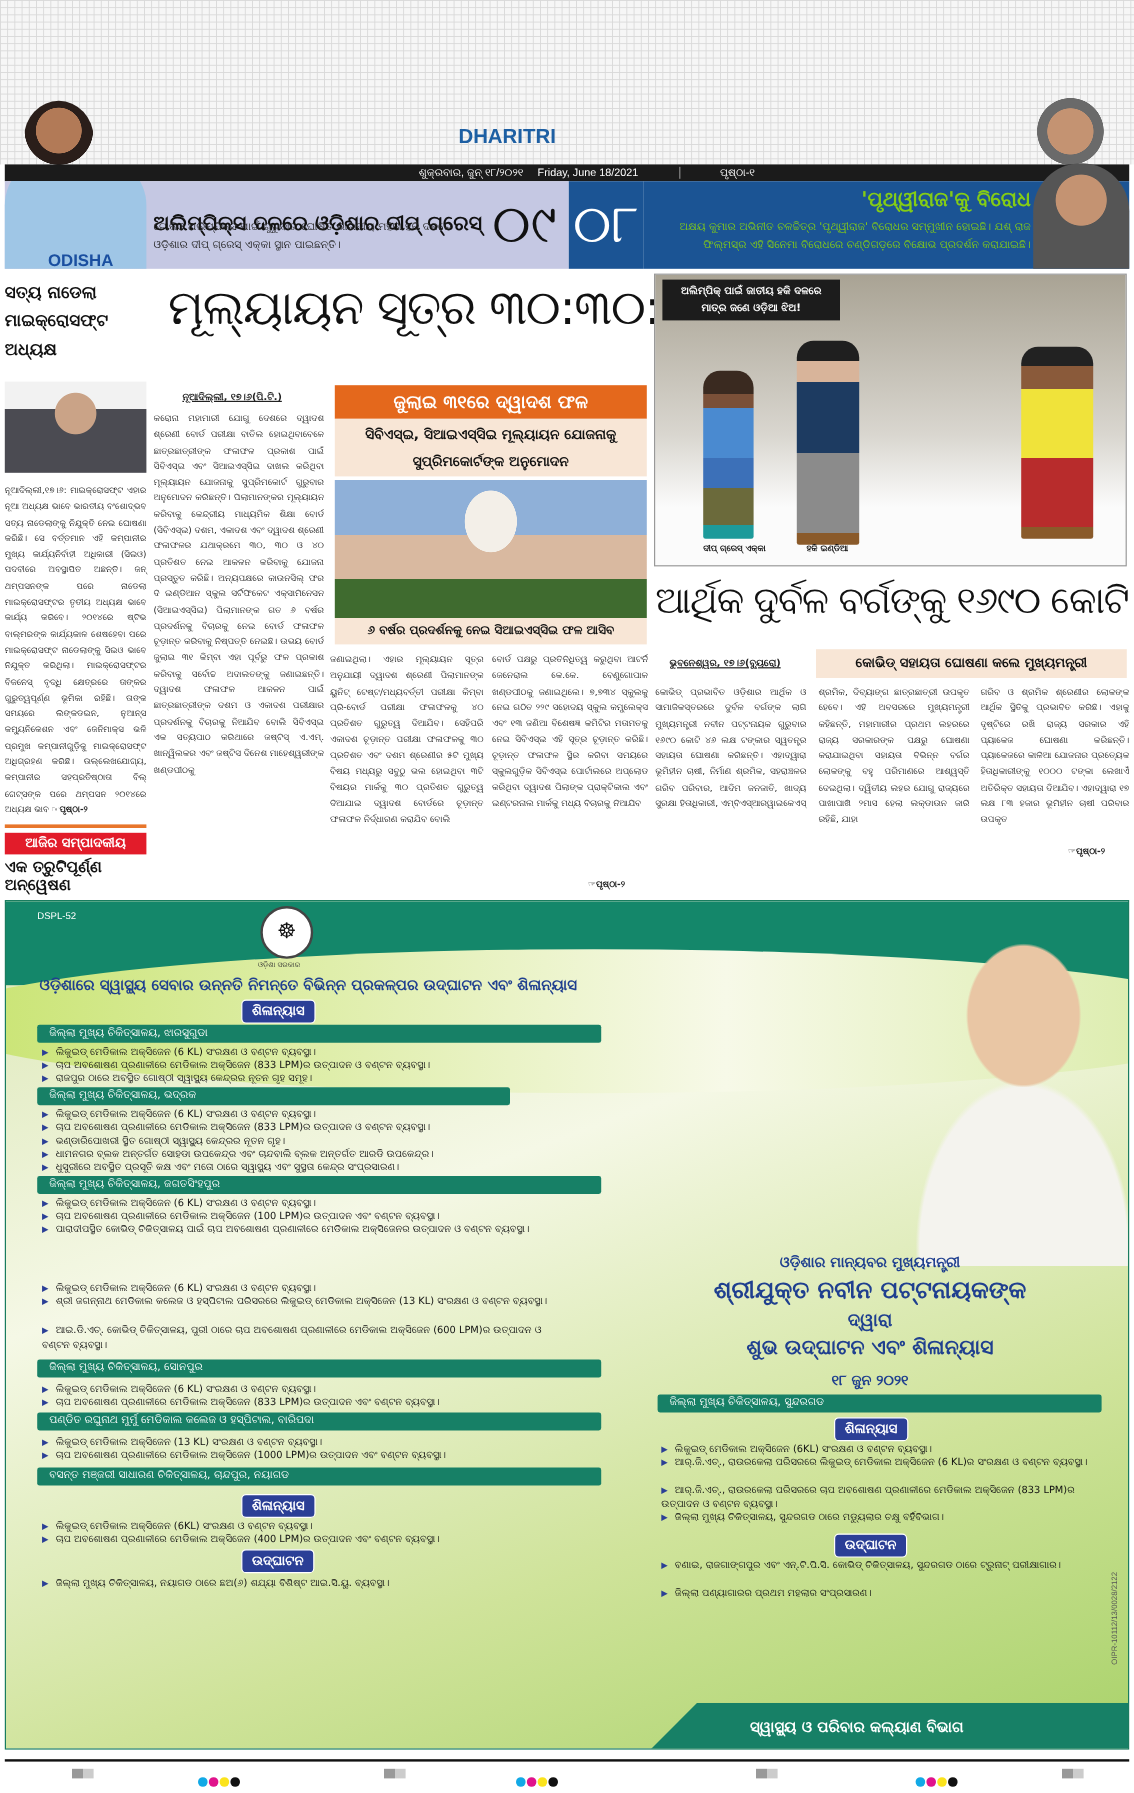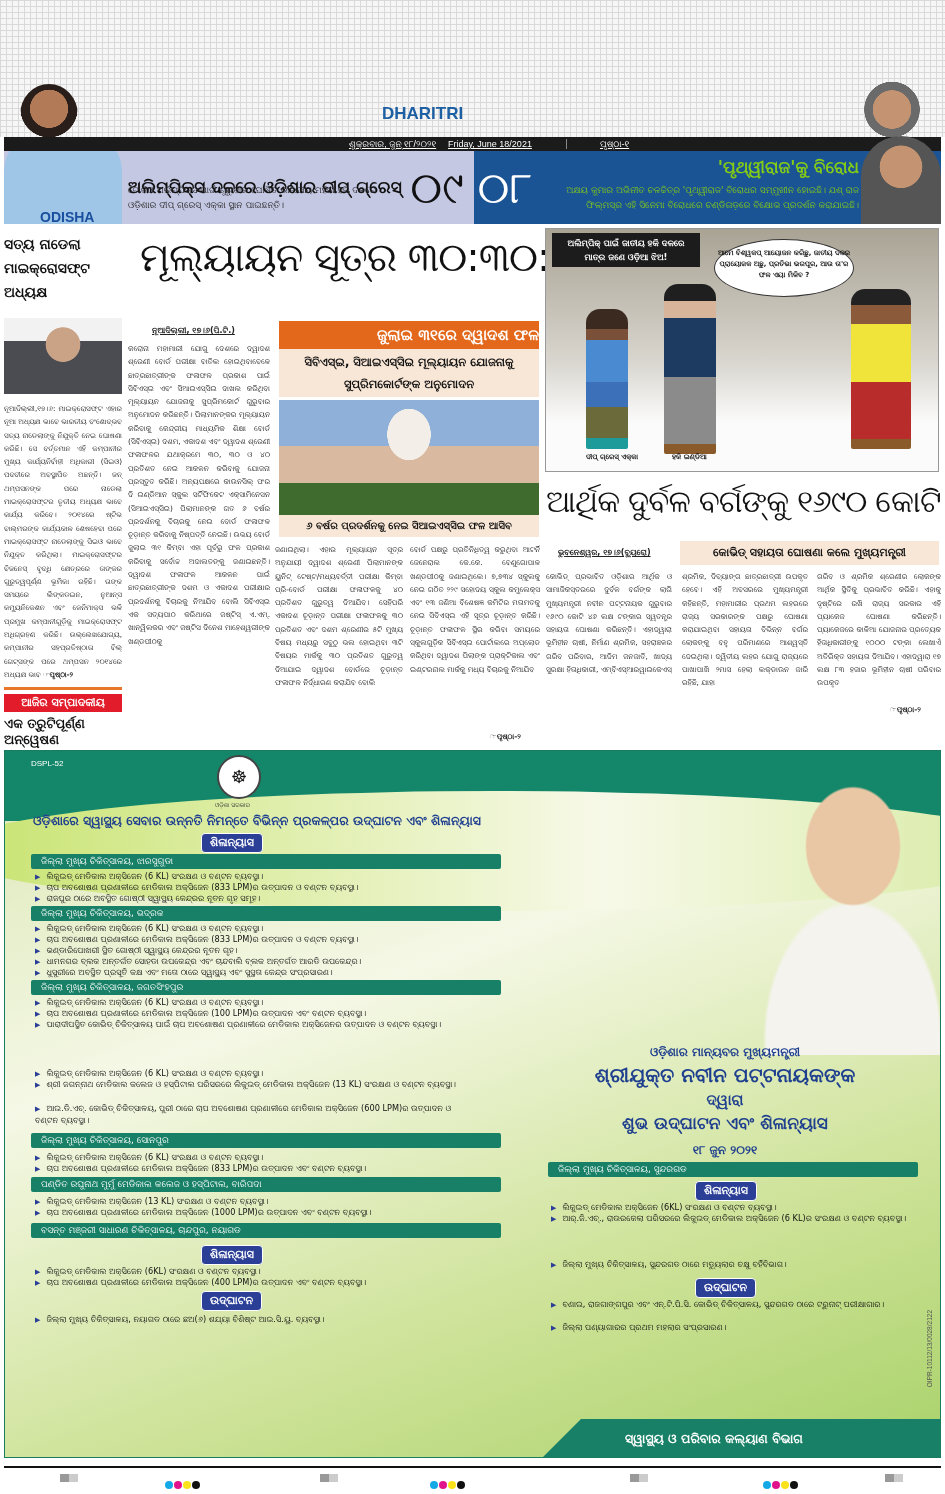--- a/index.html
+++ b/index.html
@@ -12,21 +12,21 @@
     background-image: linear-gradient(#d9d9d9 1px, transparent 1px), linear-gradient(90deg, #d9d9d9 1px, transparent 1px);
     background-size: 6px 6px; }
   .logo { position: absolute; left: 330px; top: 4px; width: 290px; height: 125px; text-align: center; }
   .logo-mark { font-family: "DejaVu Sans", sans-serif; font-weight: bold; font-size: 92px; color: #1d5fa3; line-height: 108px; letter-spacing: -4px; }
   .logo-sub { position: absolute; left: 52px; top: 100px; font-family: "Liberation Sans", sans-serif; font-weight: bold; font-size: 17px; color: #1d5fa3; }
   .face { position: absolute; border-radius: 50% 50% 8px 8px; }
   .face-left { left: 20px; top: 84px; width: 58px; height: 62px; background: radial-gradient(circle at 50% 40%, #b27a57 0 40%, #2a1e1a 41% 60%, transparent 61%); }
   .face-right { left: 860px; top: 78px; width: 64px; height: 70px; background: radial-gradient(circle at 50% 45%, #c49372 0 38%, #6a6a6a 39% 55%, transparent 56%); }
 
   .datebar { position: absolute; left: 4px; top: 137px; width: 937px; height: 14px; background: #1b1b1b; color: #fff; font-size: 9px; line-height: 14px; font-family: "Liberation Sans", sans-serif; }
-  .datebar span { position: absolute; top: 0; text-decoration: underline; }
+  .datebar span { position: absolute; top: 0; }
   .datebar .sep { position: absolute; left: 562px; top: 2px; width: 1px; height: 10px; background: #888; }
 
   
   .teaser-left { position: absolute; left: 4px; top: 151px; width: 470px; height: 73px; background: #c5c8e3; }
   .player-img { position: absolute; left: 0; top: -20px; width: 118px; height: 93px;
     background: linear-gradient(180deg, transparent 0 20px, #9fc6e6 20px); border-radius: 40px 40px 0 0; }
   .odisha-badge { position: absolute; left: 36px; top: 58px; font-family: "Liberation Sans", sans-serif; font-weight: bold; font-size: 14px; color: #1a4fa0; }
   .teaser-title { position: absolute; left: 124px; top: 6px; font-size: 17px; font-weight: bold; color: #111; margin-top: 20px; }
   .teaser-body { position: absolute; left: 124px; top: 32px; width: 270px; font-size: 9px; line-height: 15px; color: #222; }
   .num-box { position: absolute; font-family: "Liberation Sans", sans-serif; font-size: 44px; line-height: 73px; text-align: center; }
@@ -44,21 +44,21 @@
   .small-body { font-size: 7.2px; line-height: 13.3px; color: #222; text-align: justify; }
   .cont { font-weight: bold; }
   .orange-rule { height: 3px; background: #e8762b; margin: 6px 0 4px; }
   .editorial-label { background: #e21c2a; color: #fff; font-size: 11px; font-weight: bold; text-align: center; line-height: 18px; }
   .editorial-title { font-size: 13px; font-weight: bold; margin-top: 4px; color: #111; }
 
   
   .lead-head { position: absolute; left: 140px; top: 234px; font-family: "DejaVu Sans", sans-serif; font-size: 40px; color: #111; letter-spacing: -1px; }
   .dateline { position: absolute; font-size: 8px; font-weight: bold; text-decoration: underline; color: #222; }
   .col-text { position: absolute; font-size: 7.4px; line-height: 13.3px; color: #222; text-align: justify; }
-  .orange-banner { position: absolute; left: 279px; top: 321px; width: 260px; height: 28px; background: #e4681c; color: #fff; font-size: 15px; font-weight: bold; text-align: right; line-height: 28px; }
+  .orange-banner { position: absolute; left: 279px; top: 321px; width: 260px; height: 28px; background: #e4681c; color: #fff; font-size: 15px; font-weight: bold; text-align: center; line-height: 28px; }
   .peach-box { position: absolute; left: 279px; top: 349px; width: 260px; height: 48px; background: #f8e6d6; font-size: 11.5px; font-weight: bold; text-align: center; line-height: 22px; padding-top: 2px; color: #111; }
   .court-photo { position: absolute; left: 279px; top: 400px; width: 260px; height: 115px;
     background: radial-gradient(ellipse 22px 26px at 50% 30%, #f3efe8 0 98%, transparent 100%),
       linear-gradient(180deg, #8fb0d8 0 40%, #d9b9a0 40% 72%, #3f6b2f 72%); }
   .court-caption { position: absolute; left: 279px; top: 515px; width: 260px; height: 22px; background: #f8e6d6; font-size: 10px; font-weight: bold; text-align: center; line-height: 22px; }
 
   
   .cartoon { position: absolute; left: 545px; top: 228px; width: 394px; height: 244px; border: 1px solid #999; background: linear-gradient(180deg, #a9a394 0%, #d9d6cf 55%, #fbfbfb 80%); overflow: hidden; }
   .cartoon-label { position: absolute; left: 6px; top: 4px; width: 148px; background: #1c1c1c; color: #fff; font-size: 8.5px; font-weight: bold; line-height: 14px; padding: 3px 6px; text-align: center; }
   .bubble { position: absolute; left: 168px; top: 10px; width: 140px; height: 58px; background: #fff; border-radius: 50%; font-size: 7px; font-weight: bold; text-align: center; line-height: 11px; padding-top: 8px; border: 1px solid #333; }
@@ -141,21 +141,20 @@
 <div class="orange-banner">ଜୁଲାଇ ୩୧ରେ ଦ୍ୱାଦଶ ଫଳ</div>
 <div class="peach-box">ସିବିଏସ୍‌ଇ, ସିଆଇଏସ୍‌ସିଇ ମୂଲ୍ୟାୟନ ଯୋଜନାକୁ ସୁପ୍ରିମକୋର୍ଟଙ୍କ ଅନୁମୋଦନ</div>
 <div class="court-photo"></div>
 <div class="court-caption">୬ ବର୍ଷର ପ୍ରଦର୍ଶନକୁ ନେଇ ସିଆଇଏସ୍‌ସିଇ ଫଳ ଆସିବ</div>
 <div class="col-text" style="left:275px;top:543px;width:128px;height:200px;overflow:hidden">ଜଣାଇଥିଲା। ଏହାର ମୂଲ୍ୟାୟନ ସୂତ୍ର ଅନୁଯାୟୀ ଦ୍ୱାଦଶ ଶ୍ରେଣୀ ପିଲାମାନଙ୍କ ୟୁନିଟ୍ ଟେଷ୍ଟ/ମଧ୍ୟବର୍ତ୍ତୀ ପରୀକ୍ଷା କିମ୍ବା ପ୍ରି-ବୋର୍ଡ ପରୀକ୍ଷା ଫଳାଫଳକୁ ୪୦ ପ୍ରତିଶତ ଗୁରୁତ୍ୱ ଦିଆଯିବ। ସେହିପରି ଏକାଦଶ ଚୂଡ଼ାନ୍ତ ପରୀକ୍ଷା ଫଳାଫଳକୁ ୩୦ ପ୍ରତିଶତ ଏବଂ ଦଶମ ଶ୍ରେଣୀର ୫ଟି ମୁଖ୍ୟ ବିଷୟ ମଧ୍ୟରୁ ସବୁଠୁ ଭଲ ହୋଇଥିବା ୩ଟି ବିଷୟର ମାର୍କକୁ ୩୦ ପ୍ରତିଶତ ଗୁରୁତ୍ୱ ଦିଆଯାଇ ଦ୍ୱାଦଶ ବୋର୍ଡରେ ଚୂଡ଼ାନ୍ତ ଫଳାଫଳ ନିର୍ଦ୍ଧାରଣ କରାଯିବ ବୋଲି</div>
 <div class="col-text" style="left:410px;top:543px;width:130px;height:185px;overflow:hidden">ବୋର୍ଡ ପକ୍ଷରୁ ପ୍ରତିନିଧିତ୍ୱ କରୁଥିବା ଆଟର୍ନି ଜେନେରାଲ କେ.କେ. ବେଣୁଗୋପାଳ ଖଣ୍ଡପୀଠକୁ ଜଣାଇଥିଲେ। ୭,୭୩୪ ସ୍କୁଲକୁ ନେଇ ଗଠିତ ୨୨୯ ସହୋଦୟ ସ୍କୁଲ କମ୍ପ୍ଲେକ୍ସ ଏବଂ ୧୩ ଜଣିଆ ବିଶେଷଜ୍ଞ କମିଟିର ମତାମତକୁ ନେଇ ସିବିଏସ୍‌ଇ ଏହି ସୂତ୍ର ଚୂଡ଼ାନ୍ତ କରିଛି। ଚୂଡ଼ାନ୍ତ ଫଳାଫଳ ସ୍ଥିର କରିବା ସମୟରେ ସ୍କୁଲଗୁଡ଼ିକ ସିବିଏସ୍‌ଇ ପୋର୍ଟାଲରେ ଅପ୍‌ଲୋଡ କରିଥିବା ଦ୍ୱାଦଶ ପିଲାଙ୍କ ପ୍ରାକ୍ଟିକାଲ ଏବଂ ଇଣ୍ଟରନାଲ ମାର୍କକୁ ମଧ୍ୟ ବିଚାରକୁ ନିଆଯିବ</div>
 <div class="col-text cont" style="left:490px;top:730px">☞ପୃଷ୍ଠା-୨</div>
 
 <div class="cartoon">
   <div class="cartoon-label">ଅଲିମ୍ପିକ୍ ପାଇଁ ଜାତୀୟ ହକି ଦଳରେ ମାତ୍ର ଜଣେ ଓଡ଼ିଆ ଝିଅ!</div>
-  <div class="bubble">ଆମେ ବିଶ୍ୱକପ୍ ଆୟୋଜନ କରିଛୁ, ଜାତୀୟ ଦଳର ପ୍ରାୟୋଜକ ଅଛୁ, ପ୍ରତିଭା ଭରପୂର, ଆଉ ତା'ର ଫଳ ଏୟା ମିଳିବ ?</div>
   <div class="fig fig-girl"></div>
   <div class="fig fig-man"></div>
   <div class="fig fig-farmer"></div>
   <div class="fig-label" style="left:40px">ଦୀପ୍ ଗ୍ରେସ୍ ଏକ୍କା</div>
   <div class="fig-label" style="left:126px">ହକି ଇଣ୍ଡିଆ</div>
 </div>
 
 <div class="ews-head">ଆର୍ଥିକ ଦୁର୍ବଳ ବର୍ଗଙ୍କୁ ୧୬୯୦ କୋଟି</div>
 <div class="dateline" style="left:558px;top:548px">ଭୁବନେଶ୍ୱର, ୧୭।୬(ବ୍ୟୁରୋ)</div>
 <div class="peach-sub">କୋଭିଡ୍ ସହାୟତା ଘୋଷଣା କଲେ ମୁଖ୍ୟମନ୍ତ୍ରୀ</div>
@@ -173,21 +172,21 @@
   <div class="ad-headline">ଓଡ଼ିଶାରେ ସ୍ୱାସ୍ଥ୍ୟ ସେବାର ଉନ୍ନତି ନିମନ୍ତେ ବିଭିନ୍ନ ପ୍ରକଳ୍ପର ଉଦ୍‌ଘାଟନ ଏବଂ ଶିଳାନ୍ୟାସ</div>
   <div class="cm-photo"></div>
 
   <div class="pill" style="left:196px;top:82px">ଶିଳାନ୍ୟାସ</div>
 
   <div class="dist-bar" style="left:26px;top:103px;width:470px">ଜିଲ୍ଲା ମୁଖ୍ୟ ଚିକିତ୍ସାଳୟ, ଝାରସୁଗୁଡା</div>
   <div class="bullet" style="left:30px;top:120px"><span class="arr">▶</span><span>ଲିକୁଇଡ୍ ମେଡିକାଲ ଅକ୍ସିଜେନ (6 KL) ସଂରକ୍ଷଣ ଓ ବଣ୍ଟନ ବ୍ୟବସ୍ଥା।</span></div>
   <div class="bullet" style="left:30px;top:131px"><span class="arr">▶</span><span>ଚାପ ଅବଶୋଷଣ ପ୍ରଣାଳୀରେ ମେଡିକାଲ ଅକ୍ସିଜେନ (833 LPM)ର ଉତ୍ପାଦନ ଓ ବଣ୍ଟନ ବ୍ୟବସ୍ଥା।</span></div>
   <div class="bullet" style="left:30px;top:142px"><span class="arr">▶</span><span>ରାଜପୁର ଠାରେ ଅବସ୍ଥିତ ଗୋଷ୍ଠୀ ସ୍ୱାସ୍ଥ୍ୟ କେନ୍ଦ୍ରର ନୂତନ ଗୃହ ସମୂହ।</span></div>
 
-  <div class="dist-bar" style="left:26px;top:155px;width:470px">ଜିଲ୍ଲା ମୁଖ୍ୟ ଚିକିତ୍ସାଳୟ, ଭଦ୍ରକ</div>
+  <div class="dist-bar" style="left:26px;top:155px;width:394px">ଜିଲ୍ଲା ମୁଖ୍ୟ ଚିକିତ୍ସାଳୟ, ଭଦ୍ରକ</div>
   <div class="bullet" style="left:30px;top:172px"><span class="arr">▶</span><span>ଲିକୁଇଡ୍ ମେଡିକାଲ ଅକ୍ସିଜେନ (6 KL) ସଂରକ୍ଷଣ ଓ ବଣ୍ଟନ ବ୍ୟବସ୍ଥା।</span></div>
   <div class="bullet" style="left:30px;top:183px"><span class="arr">▶</span><span>ଚାପ ଅବଶୋଷଣ ପ୍ରଣାଳୀରେ ମେଡିକାଲ ଅକ୍ସିଜେନ (833 LPM)ର ଉତ୍ପାଦନ ଓ ବଣ୍ଟନ ବ୍ୟବସ୍ଥା।</span></div>
   <div class="bullet" style="left:30px;top:194px"><span class="arr">▶</span><span>ଭଣ୍ଡାରିପୋଖରୀ ସ୍ଥିତ ଗୋଷ୍ଠୀ ସ୍ୱାସ୍ଥ୍ୟ କେନ୍ଦ୍ରର ନୂତନ ଗୃହ।</span></div>
   <div class="bullet" style="left:30px;top:205px"><span class="arr">▶</span><span>ଧାମନଗର ବ୍ଲକ ଅନ୍ତର୍ଗତ ସୋହଡା ଉପକେନ୍ଦ୍ର ଏବଂ ଚାନ୍ଦବାଲି ବ୍ଲକ ଅନ୍ତର୍ଗତ ଆରଡି ଉପକେନ୍ଦ୍ର।</span></div>
   <div class="bullet" style="left:30px;top:216px"><span class="arr">▶</span><span>ଧୁସୁରୀରେ ଅବସ୍ଥିତ ପ୍ରସୂତି କକ୍ଷ ଏବଂ ମତୋ ଠାରେ ସ୍ୱାସ୍ଥ୍ୟ ଏବଂ ସୁସ୍ଥତା କେନ୍ଦ୍ର ସଂପ୍ରସାରଣ।</span></div>
 
   <div class="dist-bar" style="left:26px;top:229px;width:470px">ଜିଲ୍ଲା ମୁଖ୍ୟ ଚିକିତ୍ସାଳୟ, ଜଗତସିଂହପୁର</div>
   <div class="bullet" style="left:30px;top:246px"><span class="arr">▶</span><span>ଲିକୁଇଡ୍ ମେଡିକାଲ ଅକ୍ସିଜେନ (6 KL) ସଂରକ୍ଷଣ ଓ ବଣ୍ଟନ ବ୍ୟବସ୍ଥା।</span></div>
   <div class="bullet" style="left:30px;top:257px"><span class="arr">▶</span><span>ଚାପ ଅବଶୋଷଣ ପ୍ରଣାଳୀରେ ମେଡିକାଲ ଅକ୍ସିଜେନ (100 LPM)ର ଉତ୍ପାଦନ ଏବଂ ବଣ୍ଟନ ବ୍ୟବସ୍ଥା।</span></div>
   <div class="bullet" style="left:30px;top:268px;width:440px"><span class="arr">▶</span><span>ପାରାଦୀପସ୍ଥିତ କୋଭିଡ୍ ଚିକିତ୍ସାଳୟ ପାଇଁ ଚାପ ଅବଶୋଷଣ ପ୍ରଣାଳୀରେ ମେଡିକାଲ ଅକ୍ସିଜେନର ଉତ୍ପାଦନ ଓ ବଣ୍ଟନ ବ୍ୟବସ୍ଥା।</span></div>
@@ -214,20 +213,21 @@
   <div class="cm-text" style="top:294px;font-size:12px">ଓଡ଼ିଶାର ମାନ୍ୟବର ମୁଖ୍ୟମନ୍ତ୍ରୀ</div>
   <div class="cm-text" style="top:312px;font-size:20px">ଶ୍ରୀଯୁକ୍ତ ନବୀନ ପଟ୍ଟନାୟକଙ୍କ</div>
   <div class="cm-text" style="top:362px;font-size:17px">ଶୁଭ ଉଦ୍‌ଘାଟନ ଏବଂ ଶିଳାନ୍ୟାସ</div>
   <div class="cm-text" style="top:340px;font-size:15px">ଦ୍ୱାରା</div>
   <div class="cm-text" style="top:392px;font-size:12px">୧୮ ଜୁନ ୨୦୨୧</div>
 
   <div class="dist-bar" style="left:543px;top:411px;width:370px">ଜିଲ୍ଲା ମୁଖ୍ୟ ଚିକିତ୍ସାଳୟ, ସୁନ୍ଦରଗଡ</div>
   <div class="pill" style="left:690px;top:430px">ଶିଳାନ୍ୟାସ</div>
   <div class="bullet" style="left:546px;top:451px;width:370px"><span class="arr">▶</span><span>ଲିକୁଇଡ୍ ମେଡିକାଲ ଅକ୍ସିଜେନ (6KL) ସଂରକ୍ଷଣ ଓ ବଣ୍ଟନ ବ୍ୟବସ୍ଥା।</span></div>
   <div class="bullet" style="left:546px;top:462px;width:360px"><span class="arr">▶</span><span>ଆର୍.ଜି.ଏଚ୍., ରାଉରକେଲା ପରିସରରେ ଲିକୁଇଡ୍ ମେଡିକାଲ ଅକ୍ସିଜେନ (6 KL)ର ସଂରକ୍ଷଣ ଓ ବଣ୍ଟନ ବ୍ୟବସ୍ଥା।</span></div>
+  <div class="bullet" style="left:546px;top:485px;width:360px"><span class="arr">▶</span><span>ଆର୍.ଜି.ଏଚ୍., ରାଉରକେଲା ପରିସରରେ ଚାପ ଅବଶୋଷଣ ପ୍ରଣାଳୀରେ ମେଡିକାଲ ଅକ୍ସିଜେନ (833 LPM)ର ଉତ୍ପାଦନ ଓ ବଣ୍ଟନ ବ୍ୟବସ୍ଥା।</span></div>
   <div class="bullet" style="left:546px;top:508px;width:370px"><span class="arr">▶</span><span>ଜିଲ୍ଲା ମୁଖ୍ୟ ଚିକିତ୍ସାଳୟ, ସୁନ୍ଦରଗଡ ଠାରେ ମଡ୍ୟୁଲାର ଚକ୍ଷୁ ବର୍ହିବିଭାଗ।</span></div>
   <div class="pill" style="left:690px;top:527px">ଉଦ୍‌ଘାଟନ</div>
   <div class="bullet" style="left:546px;top:548px;width:360px"><span class="arr">▶</span><span>ବଣାଇ, ରାଜଗାଙ୍ଗପୁର ଏବଂ ଏନ୍.ଟି.ପି.ସି. କୋଭିଡ୍ ଚିକିତ୍ସାଳୟ, ସୁନ୍ଦରଗଡ ଠାରେ ଟ୍ରୁନାଟ୍ ପରୀକ୍ଷାଗାର।</span></div>
   <div class="bullet" style="left:546px;top:571px;width:360px"><span class="arr">▶</span><span>ଜିଲ୍ଲା ପଣ୍ୟାଗାରର ପ୍ରଥମ ମହଲାର ସଂପ୍ରସାରଣ।</span></div>
 
   <div class="footer-bar">ସ୍ୱାସ୍ଥ୍ୟ ଓ ପରିବାର କଲ୍ୟାଣ ବିଭାଗ</div>
 </div>
 <div class="oipr">OIPR-10112/13/0028/2122</div>
 
 <div class="bottom-rule"></div>

